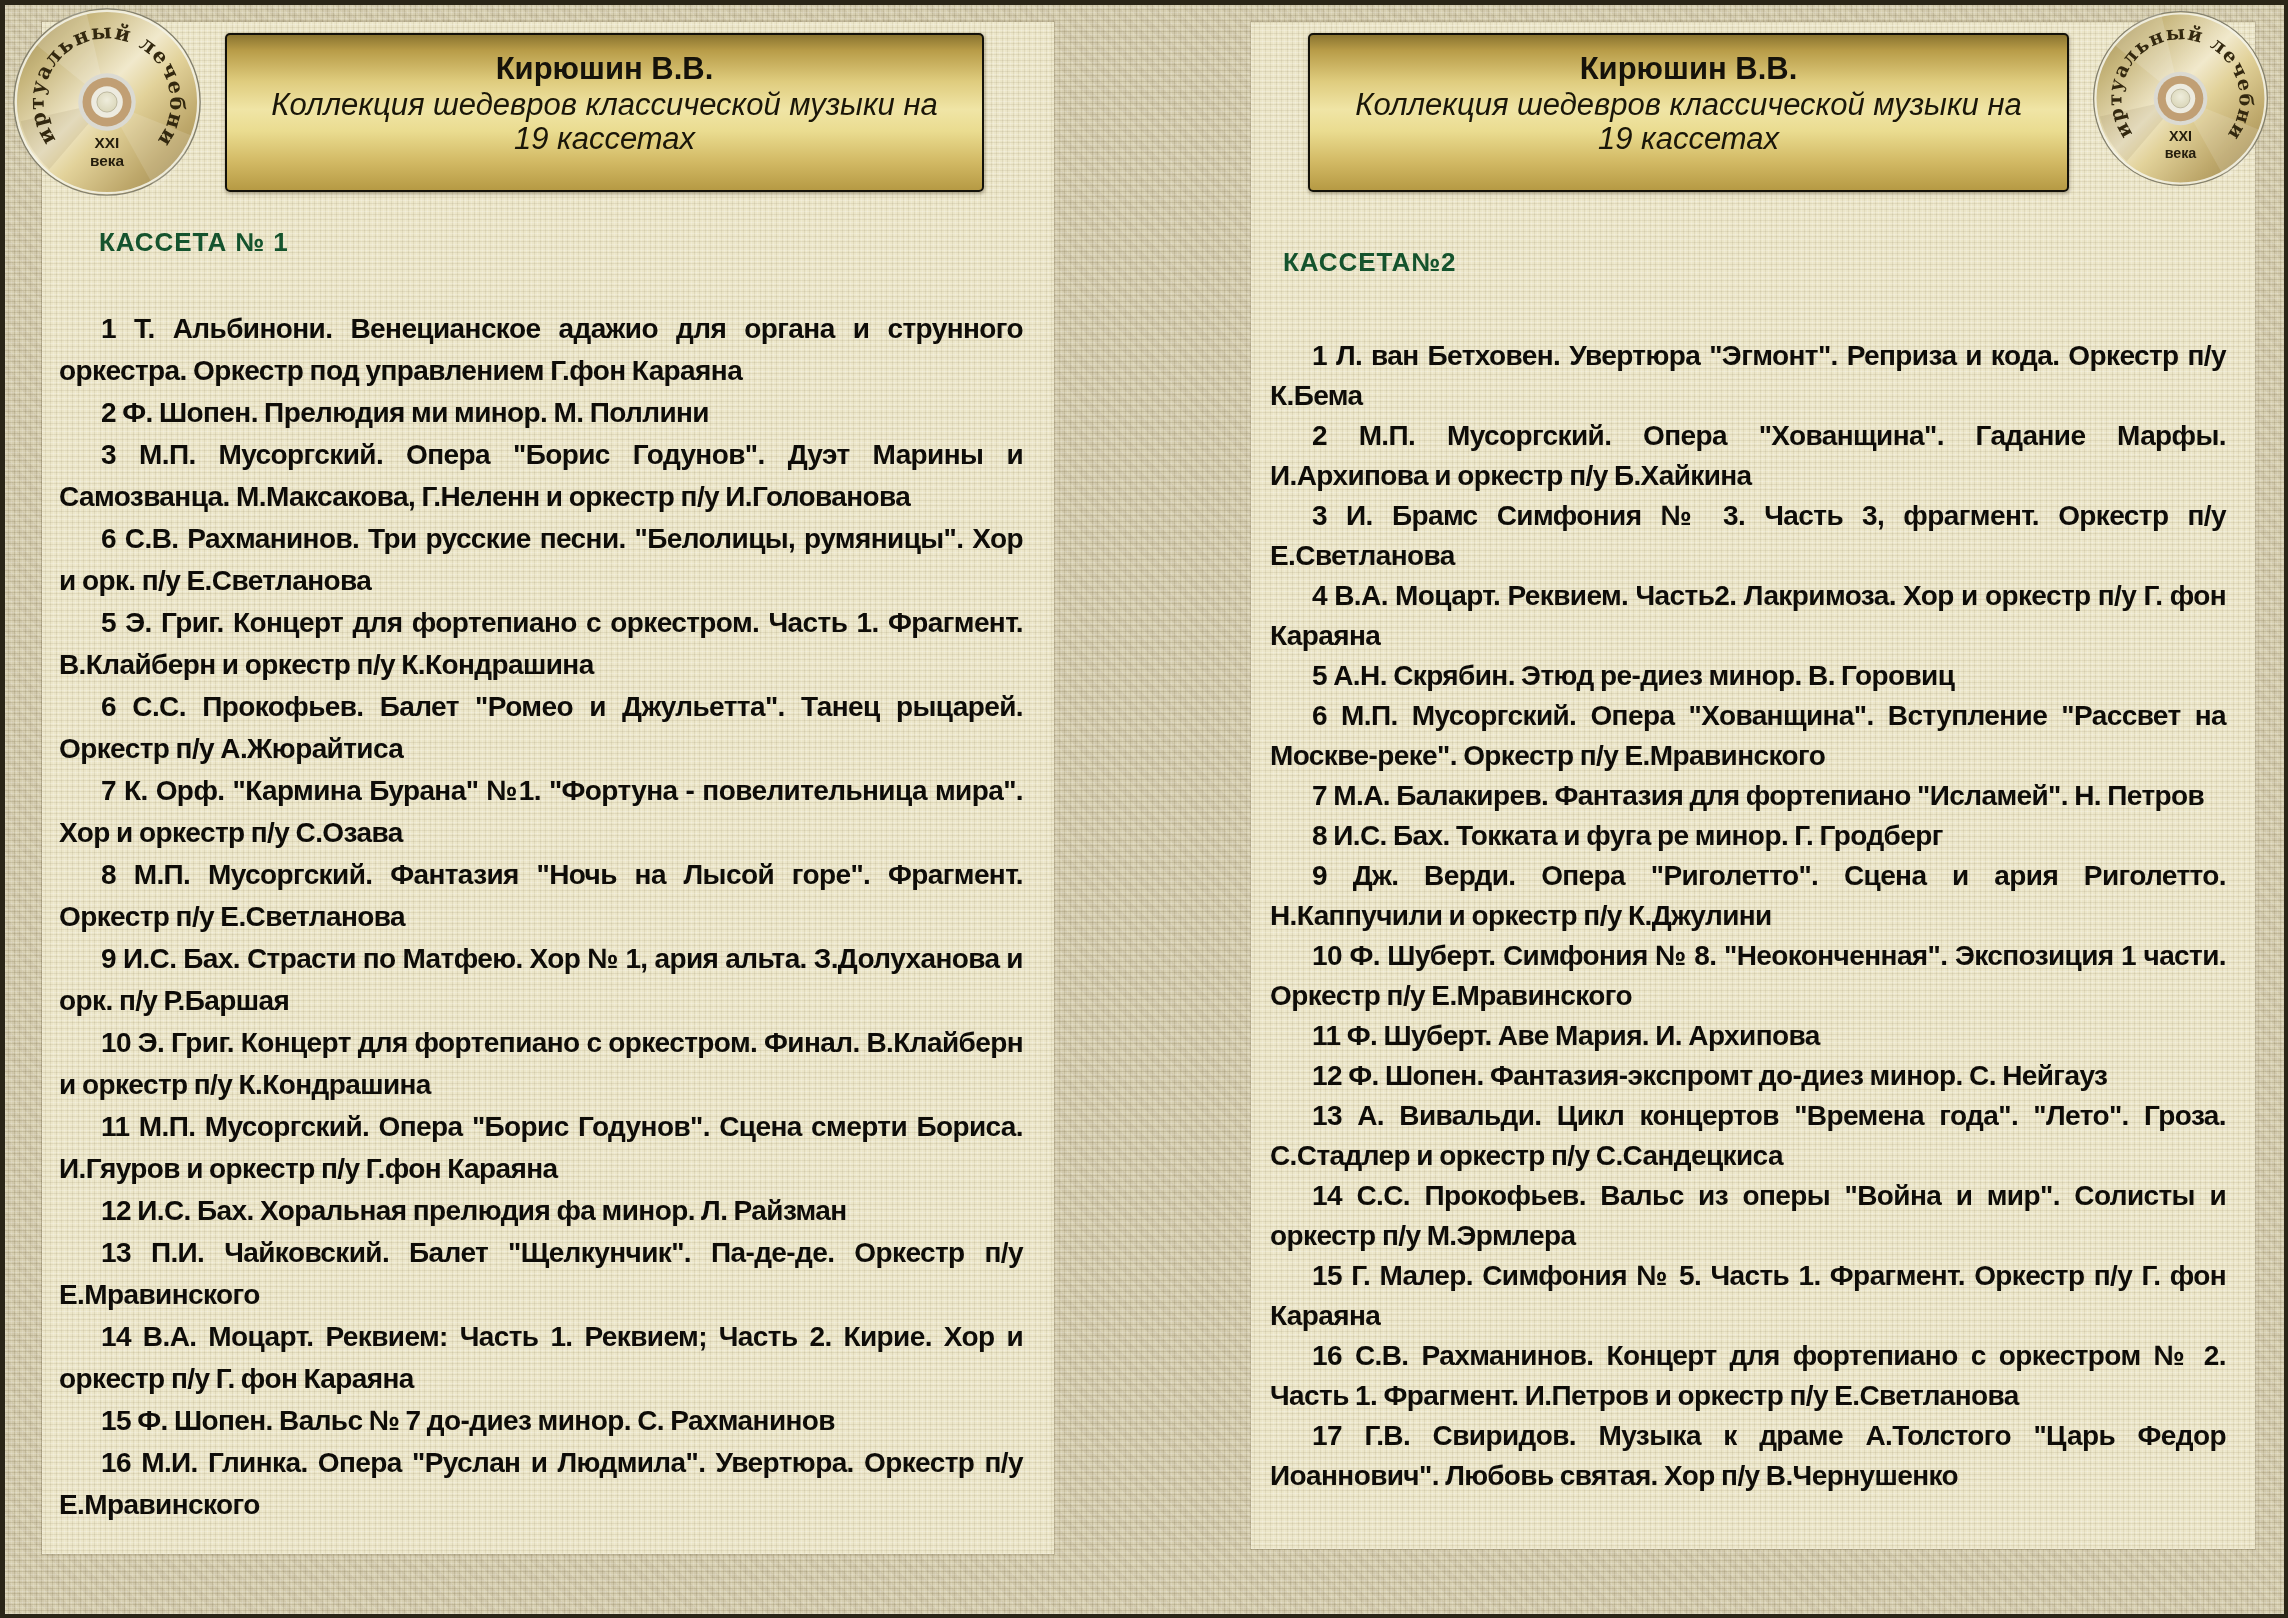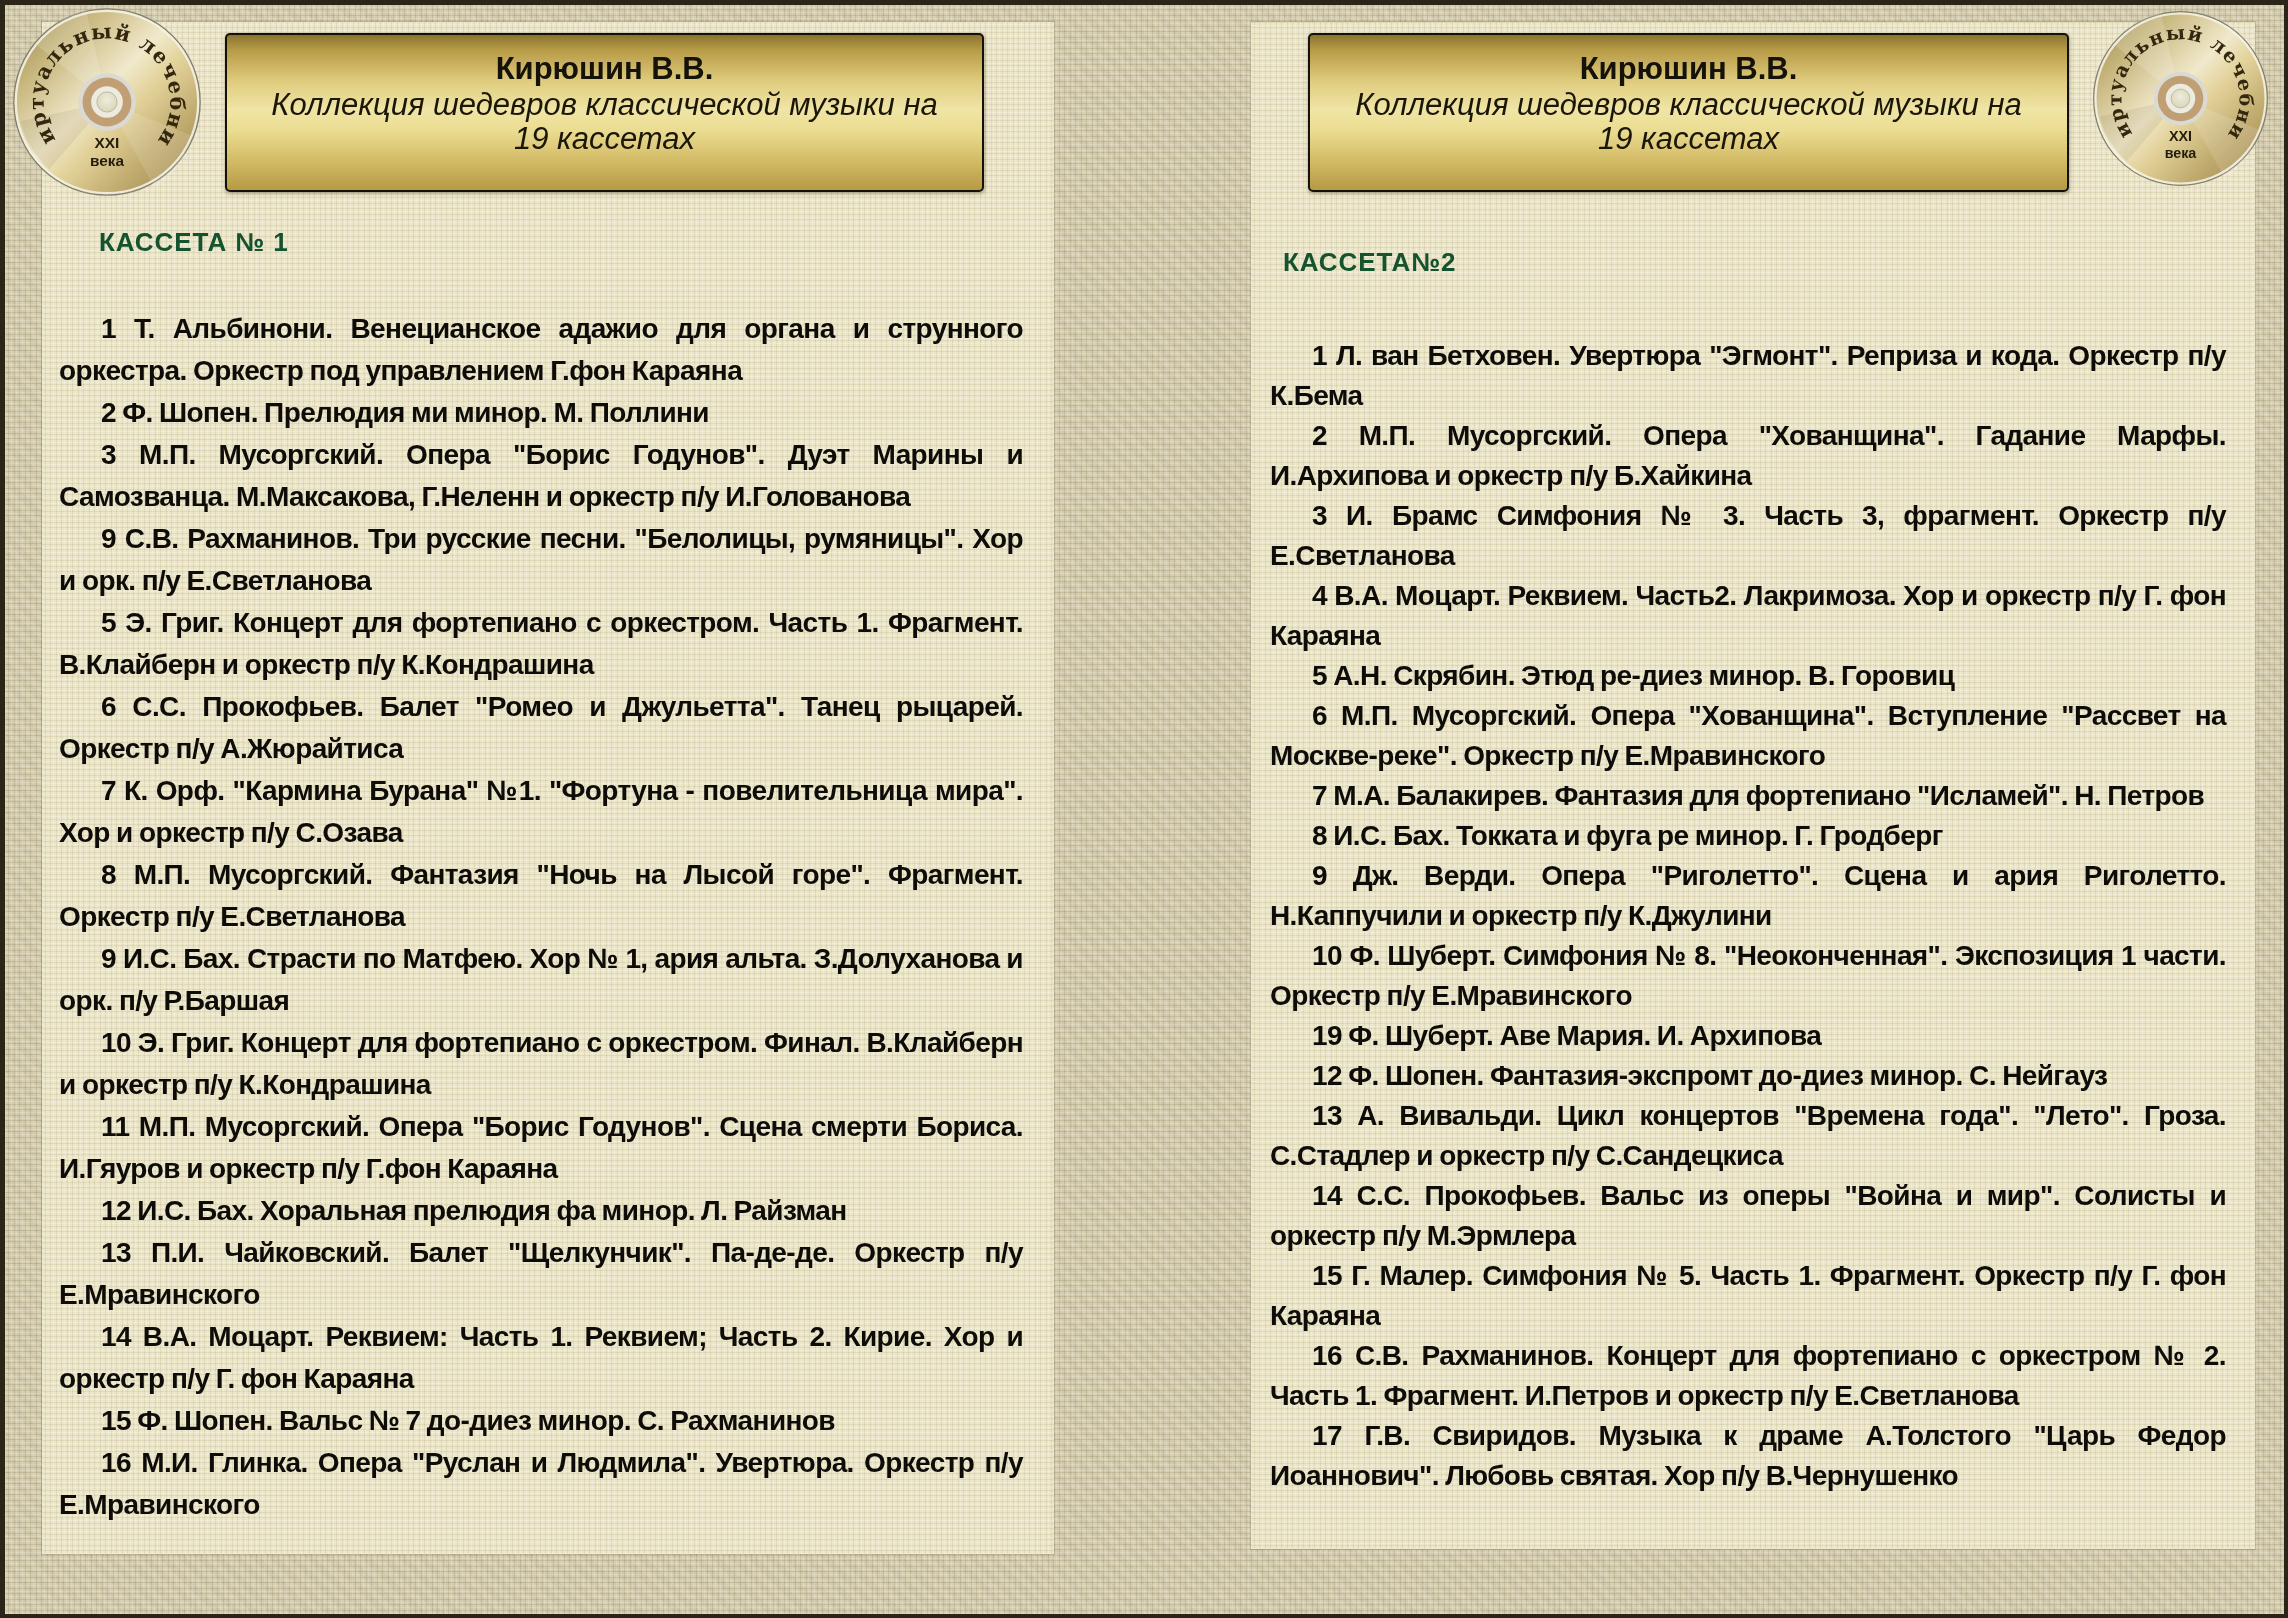--- a/index.html
+++ b/index.html
@@ -155,21 +155,21 @@
   <text x="100" y="167" text-anchor="middle" font-size="16" font-weight="bold" fill="#241d0d" font-family="'Liberation Sans',sans-serif">века</text>
 </svg>
 
 <div class="cassette-title left">КАССЕТА № 1</div>
 <div class="cassette-title right">КАССЕТА№2</div>
 
 <div class="track-list left">
   <p>1 Т. Альбинони. Венецианское адажио для органа и струнного оркестра. Оркестр под управлением Г.фон Караяна</p>
   <p>2 Ф. Шопен. Прелюдия ми минор. М. Поллини</p>
   <p>3 М.П. Мусоргский. Опера "Борис Годунов". Дуэт Марины и Самозванца. М.Максакова, Г.Неленн и оркестр п/у И.Голованова</p>
-  <p>9 С.В. Рахманинов. Три русские песни. "Белолицы, румяницы". Хор и орк. п/у Е.Светланова</p>
+  <p>6 С.В. Рахманинов. Три русские песни. "Белолицы, румяницы". Хор и орк. п/у Е.Светланова</p>
   <p>5 Э. Григ. Концерт для фортепиано с оркестром. Часть 1. Фрагмент. В.Клайберн и оркестр п/у К.Кондрашина</p>
   <p>6 С.С. Прокофьев. Балет "Ромео и Джульетта". Танец рыцарей. Оркестр п/у А.Жюрайтиса</p>
   <p>7 К. Орф. "Кармина Бурана" №1. "Фортуна - повелительница мира". Хор и оркестр п/у С.Озава</p>
   <p>8 М.П. Мусоргский. Фантазия "Ночь на Лысой горе". Фрагмент. Оркестр п/у Е.Светланова</p>
   <p>9 И.С. Бах. Страсти по Матфею. Хор № 1, ария альта. З.Долуханова и орк. п/у Р.Баршая</p>
   <p>10 Э. Григ. Концерт для фортепиано с оркестром. Финал. В.Клайберн и оркестр п/у К.Кондрашина</p>
   <p>11 М.П. Мусоргский. Опера "Борис Годунов". Сцена смерти Бориса. И.Гяуров и оркестр п/у Г.фон Караяна</p>
   <p>12 И.С. Бах. Хоральная прелюдия фа минор. Л. Райзман</p>
   <p>13 П.И. Чайковский. Балет "Щелкунчик". Па-де-де. Оркестр п/у Е.Мравинского</p>
   <p>14 В.А. Моцарт. Реквием: Часть 1. Реквием; Часть 2. Кирие. Хор и оркестр п/у Г. фон Караяна</p>
@@ -181,21 +181,21 @@
   <p>1 Л. ван Бетховен. Увертюра "Эгмонт". Реприза и кода. Оркестр п/у К.Бема</p>
   <p>2 М.П. Мусоргский. Опера "Хованщина". Гадание Марфы. И.Архипова и оркестр п/у Б.Хайкина</p>
   <p>3 И. Брамс Симфония № 3. Часть 3, фрагмент. Оркестр п/у Е.Светланова</p>
   <p>4 В.А. Моцарт. Реквием. Часть2. Лакримоза. Хор и оркестр п/у Г. фон Караяна</p>
   <p>5 А.Н. Скрябин. Этюд ре-диез минор. В. Горовиц</p>
   <p>6 М.П. Мусоргский. Опера "Хованщина". Вступление "Рассвет на Москве-реке". Оркестр п/у Е.Мравинского</p>
   <p>7 М.А. Балакирев. Фантазия для фортепиано "Исламей". Н. Петров</p>
   <p>8 И.С. Бах. Токката и фуга ре минор. Г. Гродберг</p>
   <p>9 Дж. Верди. Опера "Риголетто". Сцена и ария Риголетто. Н.Каппучили  и оркестр п/у К.Джулини</p>
   <p>10 Ф. Шуберт. Симфония № 8. "Неоконченная". Экспозиция 1 части. Оркестр п/у Е.Мравинского</p>
-  <p>19 Ф. Шуберт. Аве Мария. И. Архипова</p>
+  <p>11 Ф. Шуберт. Аве Мария. И. Архипова</p>
   <p>12 Ф. Шопен. Фантазия-экспромт до-диез минор. С. Нейгауз</p>
   <p>13 А. Вивальди. Цикл концертов "Времена года". "Лето". Гроза. С.Стадлер и оркестр п/у С.Сандецкиса</p>
   <p>14 С.С. Прокофьев. Вальс из оперы "Война и мир". Солисты и оркестр п/у М.Эрмлера</p>
   <p>15 Г. Малер. Симфония № 5. Часть 1. Фрагмент. Оркестр п/у Г. фон Караяна</p>
   <p>16 С.В. Рахманинов. Концерт для фортепиано с оркестром № 2. Часть 1. Фрагмент. И.Петров и оркестр п/у Е.Светланова</p>
   <p>17 Г.В. Свиридов. Музыка к драме А.Толстого "Царь Федор Иоаннович". Любовь святая. Хор п/у В.Чернушенко</p>
 </div>
 
 <div class="frame"></div>
 

